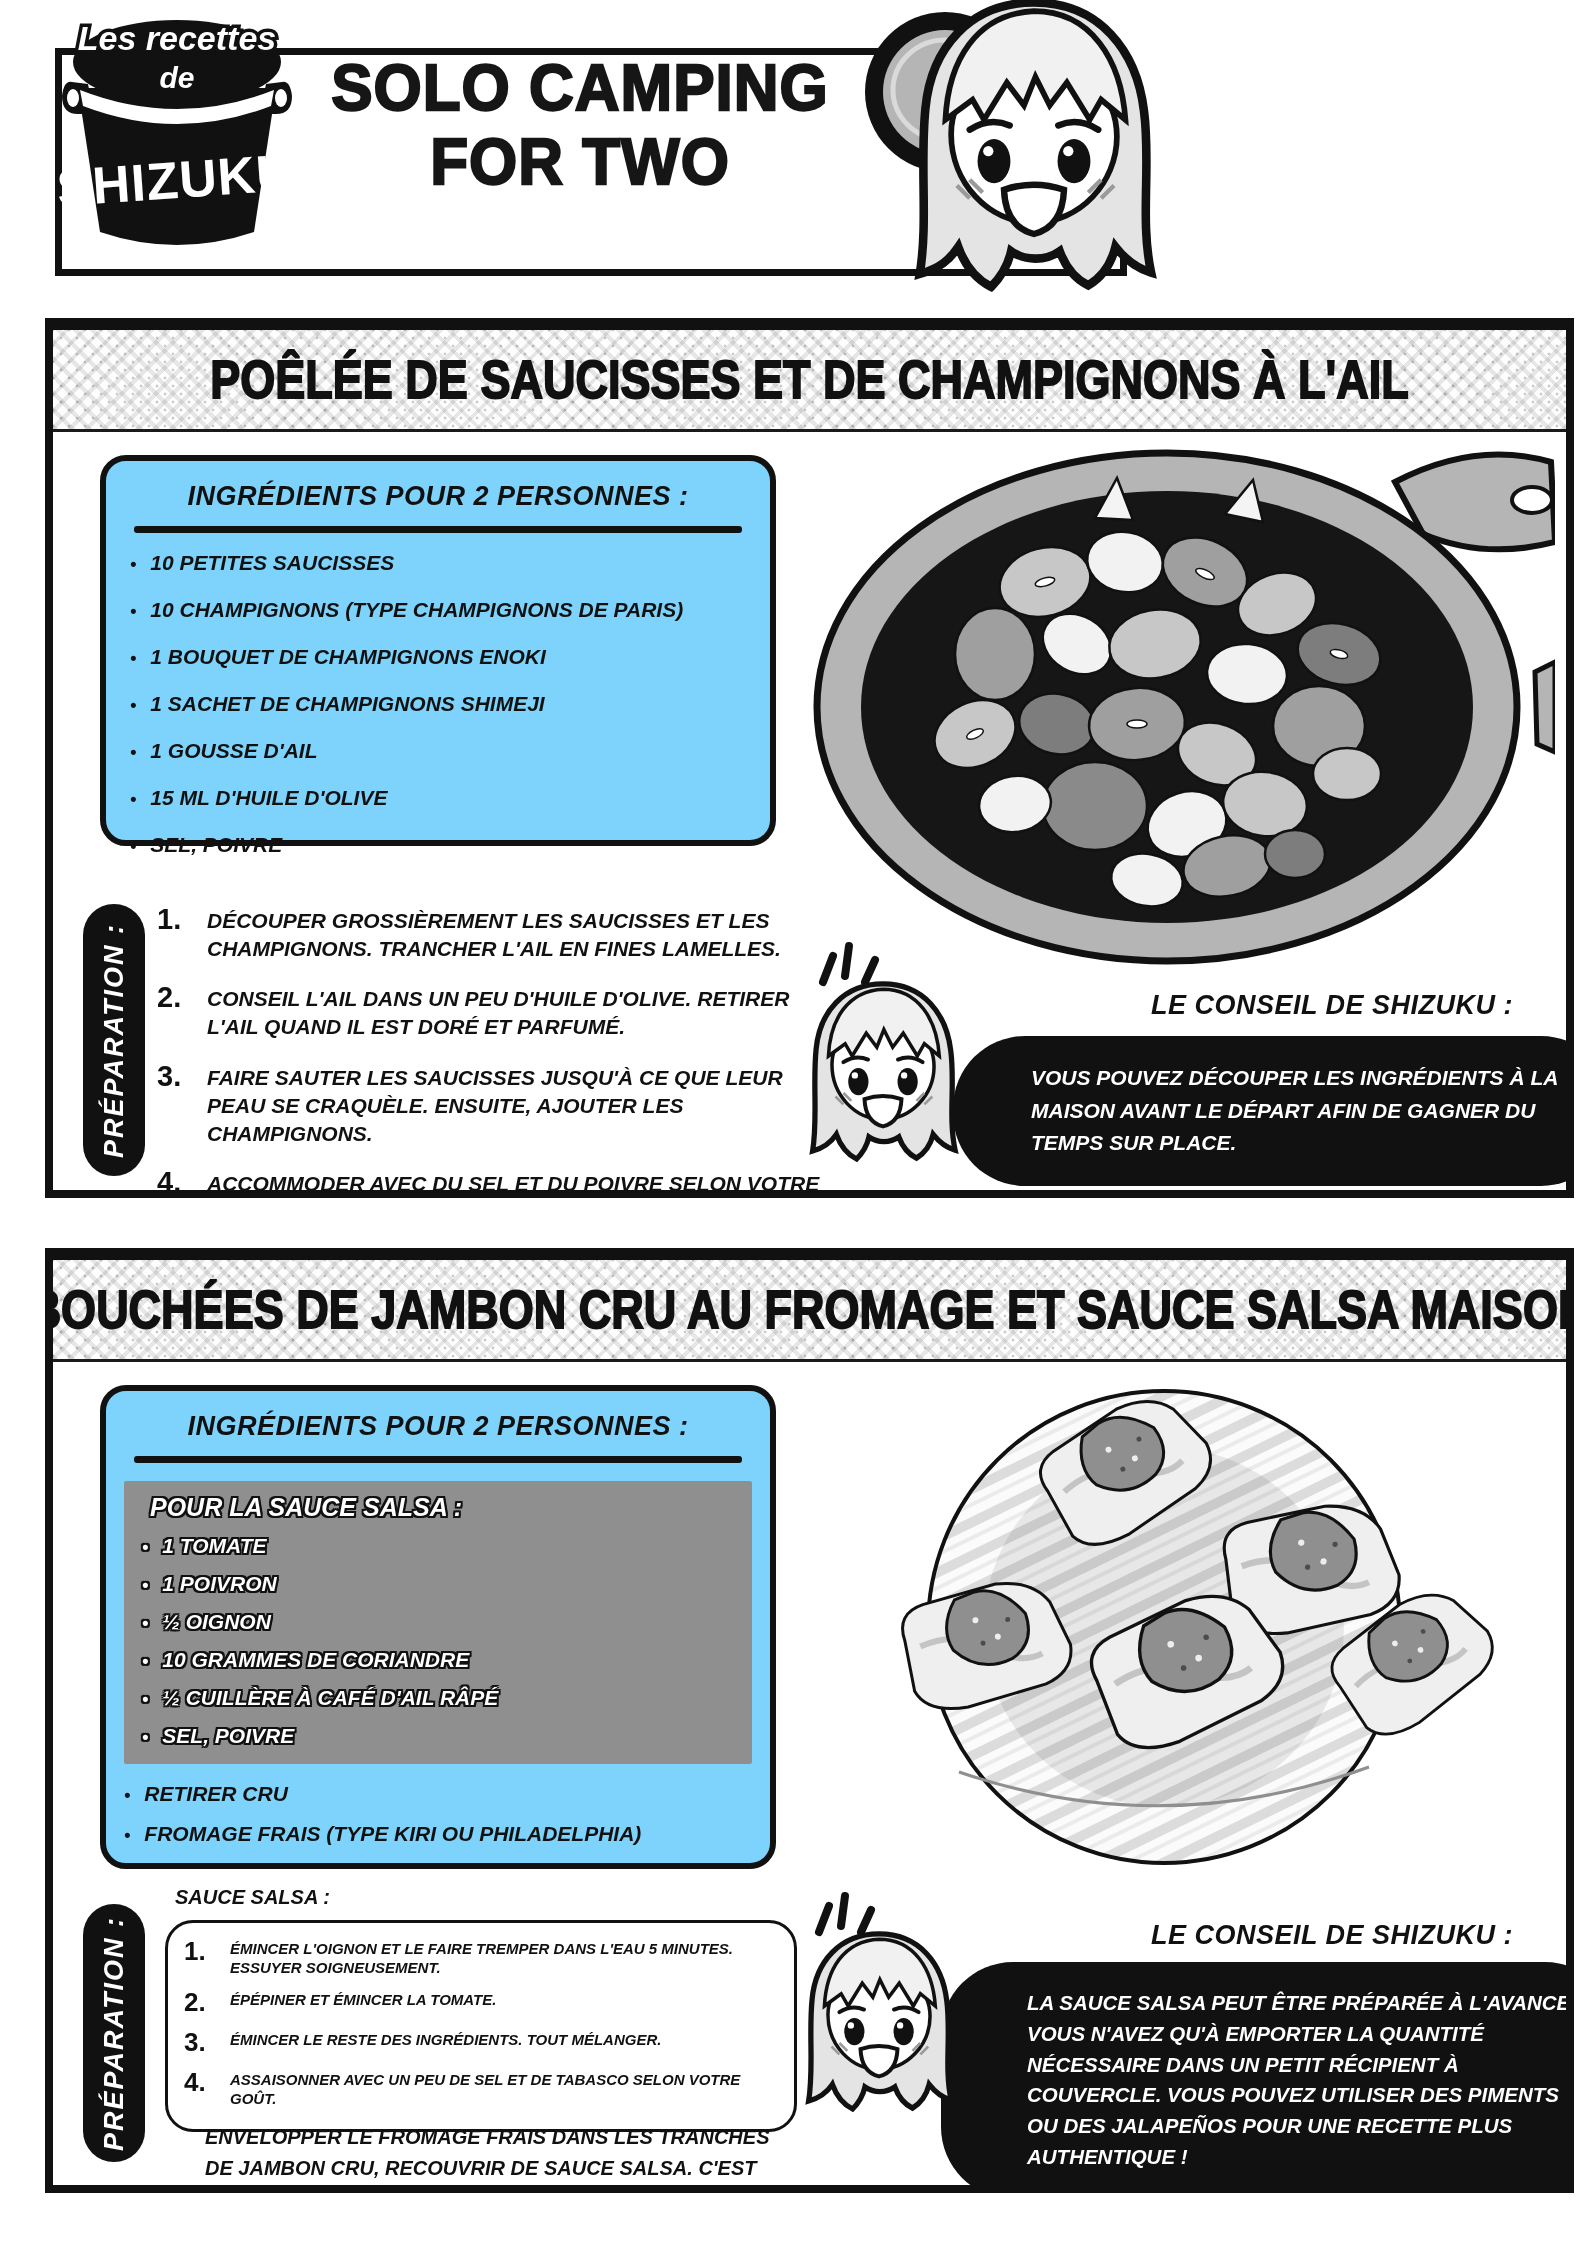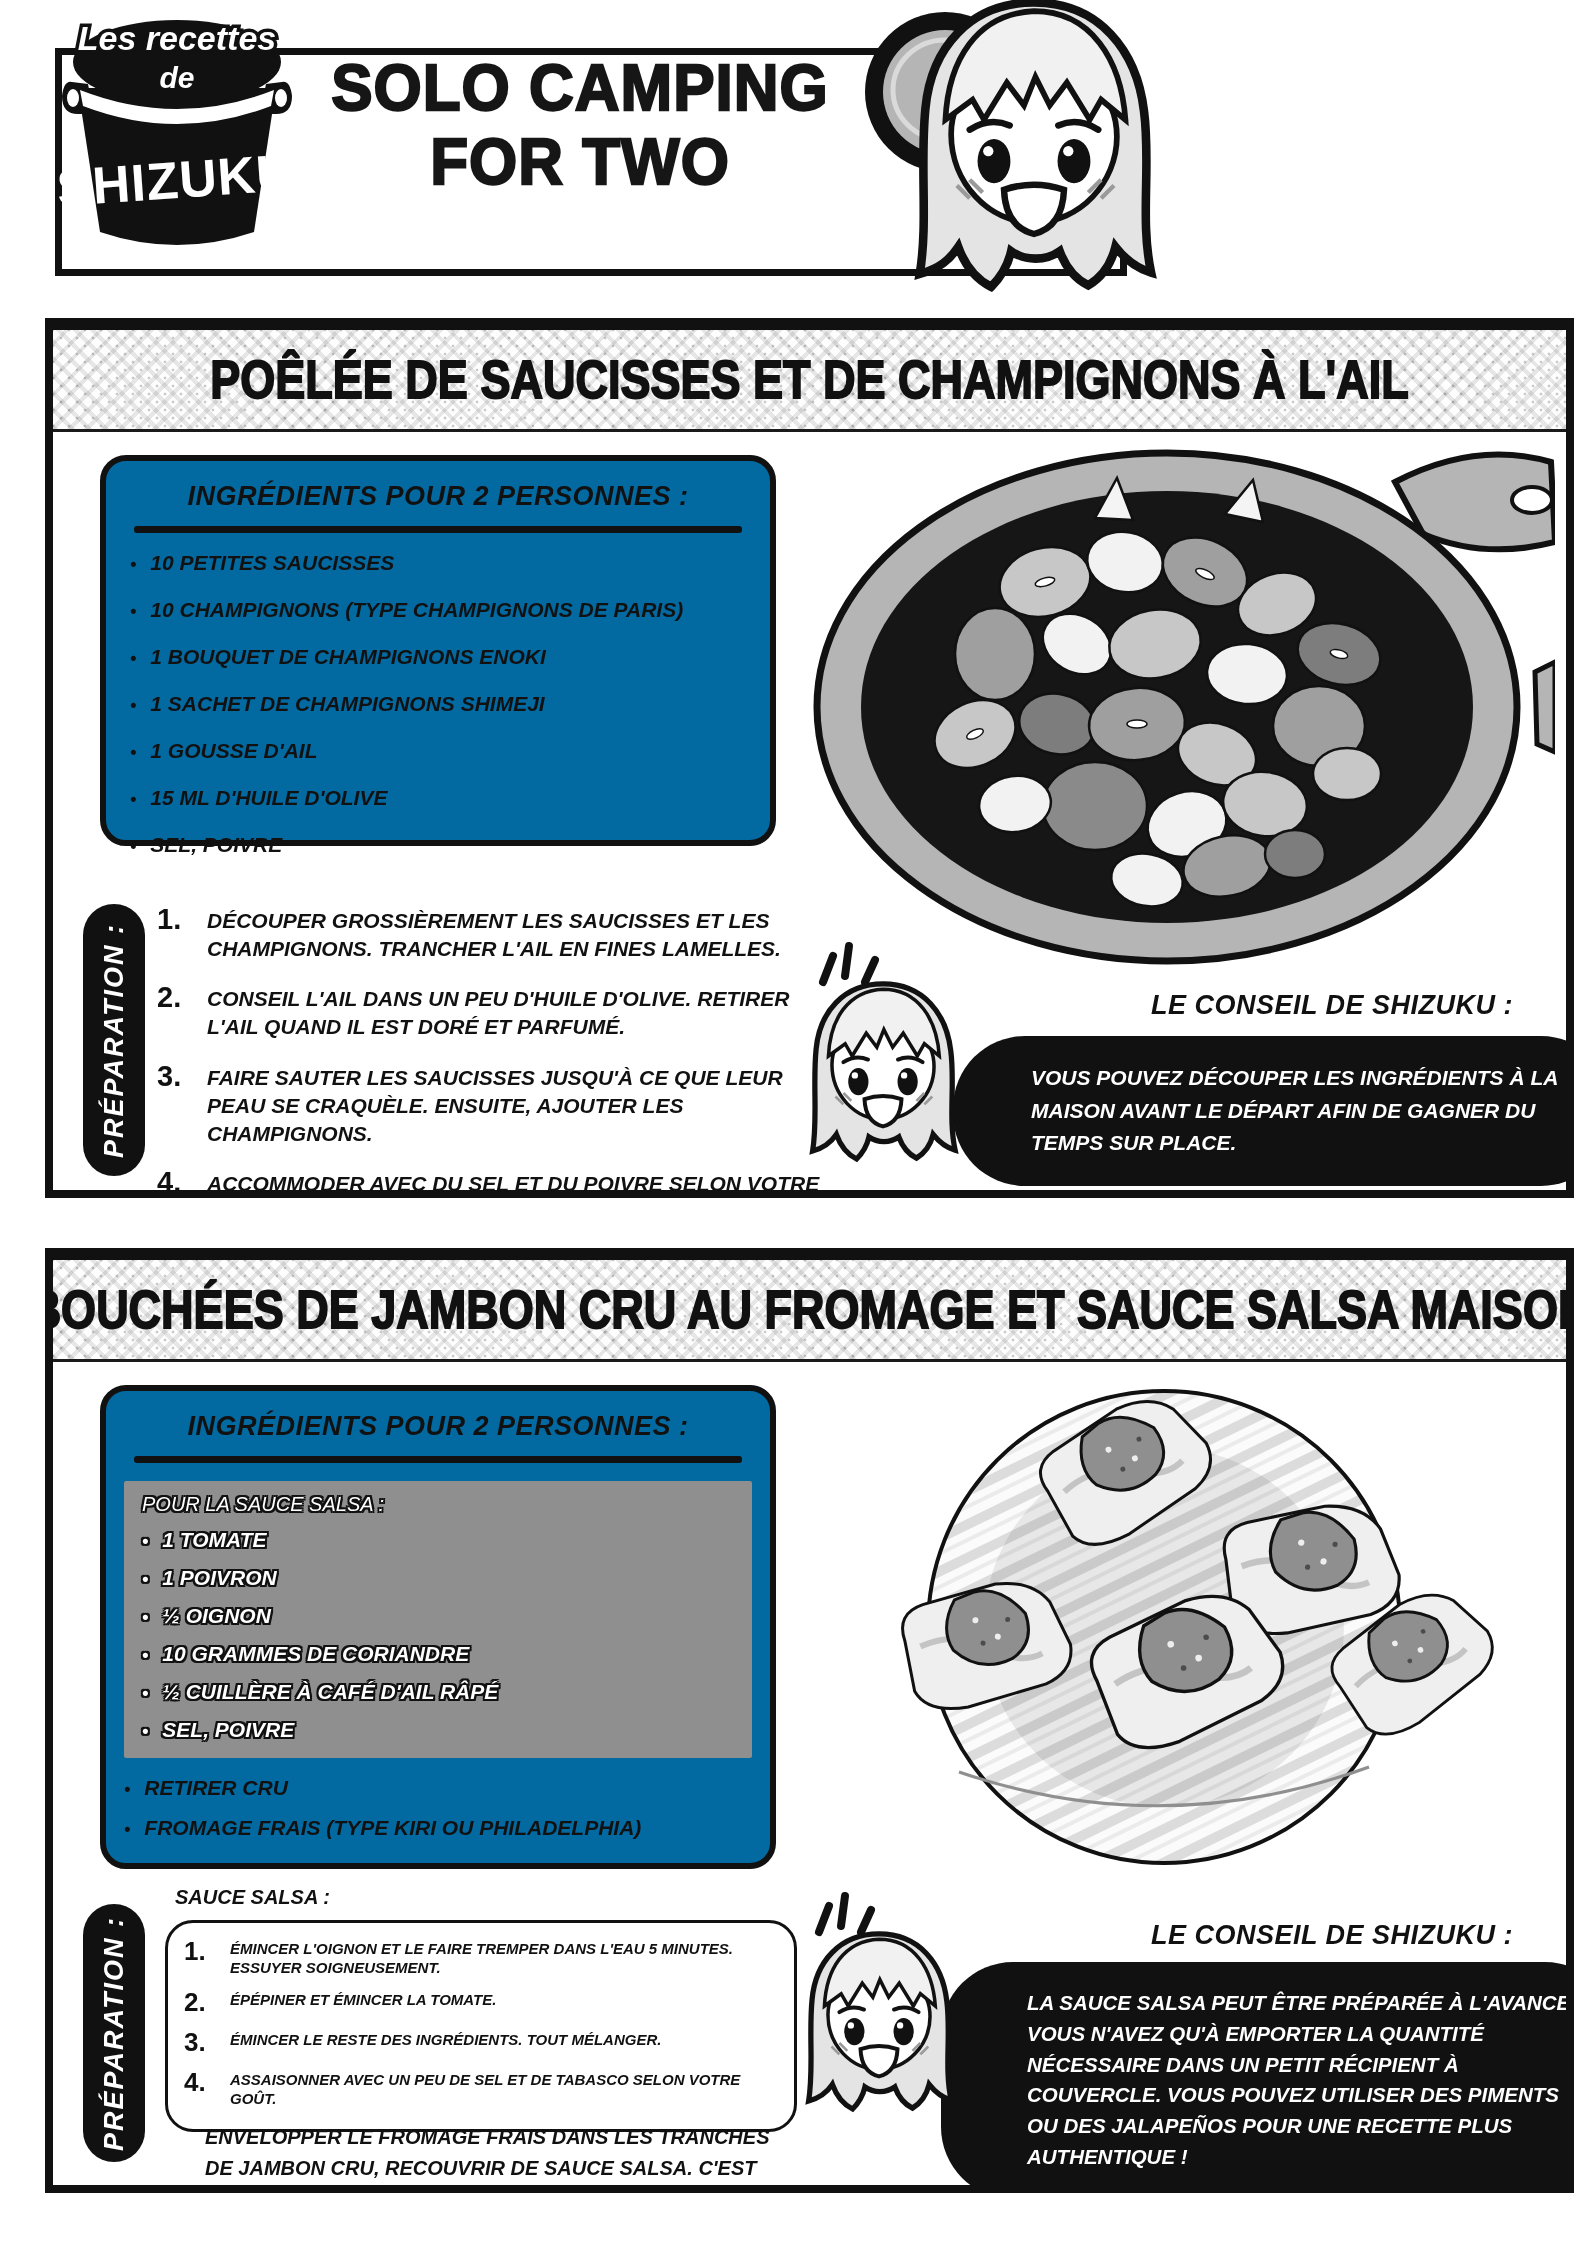--- a/index.html
+++ b/index.html
@@ -25,32 +25,32 @@
       radial-gradient(rgba(0,0,0,.20) 1.2px, transparent 1.7px),
       radial-gradient(rgba(0,0,0,.20) 1.2px, transparent 1.7px),
       repeating-linear-gradient(45deg, rgba(0,0,0,.09) 0 4px, transparent 4px 12px),
       repeating-linear-gradient(-45deg, rgba(0,0,0,.09) 0 4px, transparent 4px 12px);
     background-size:16px 16px,16px 16px,auto,auto;
     background-position:0 0,8px 8px,0 0,0 0;
     display:flex;align-items:center;justify-content:center;}
   .banner-title{font-weight:700;font-size:45px;letter-spacing:0;color:#111;-webkit-text-stroke:1.6px #111;
     transform:scaleY(1.18);white-space:nowrap;}
 
-  .ing-panel{left:47px;top:129px;width:628px;border:6px solid #111;border-radius:26px;background:#0369a1;padding:14px 18px 20px 18px;}
+  .ing-panel{left:47px;top:129px;width:628px;border:6px solid #111;border-radius:26px;background:#7dd3fc;padding:14px 18px 20px 18px;}
   #frame1 .ing-panel{height:345px;}
   #frame2 .ing-panel{height:438px;}
   .ing-title{text-align:center;font-style:italic;font-weight:700;font-size:27px;letter-spacing:.5px;margin-top:6px;}
   .ing-divider{height:7px;background:#111;border-radius:3px;margin:14px 10px 18px 10px;}
   .ing-list{padding:0 6px;}
   .ing{display:flex;gap:14px;font-style:italic;font-weight:700;font-size:21px;margin-bottom:23px;align-items:baseline;}
   .ing .bullet{font-size:18px;}
 
   .salsa-box{background:#8f8f8f;border-radius:2px;padding:12px 18px 14px 18px;margin:0 0 18px 0;}
-  .salsa-title{color:#fff;font-style:italic;font-weight:400;font-size:20px;margin-bottom:12px;
-    text-shadow:-2px -2px 0 #111,2px -2px 0 #111,-2px 2px 0 #111,2px 2px 0 #111,-2px 0 0 #111,2px 0 0 #111,0 -2px 0 #111,0 2px 0 #111;}
+  .salsa-title{color:#fff;font-style:italic;font-weight:700;font-size:25px;margin-bottom:12px;
+    text-shadow:-2px -2px 0 #111,2px -2px 0 #111,-2px 2px 0 #111,2px 2px 0 #111,-2px 0 0 #111,2px 0 0 #111,0 -2px 0 #111,0 2px 0 #111;margin-left:8px;}
   .salsa-box .ing{color:#fff;margin-bottom:14px;font-size:21px;
     text-shadow:-2px -2px 0 #111,2px -2px 0 #111,-2px 2px 0 #111,2px 2px 0 #111,-2px 0 0 #111,2px 0 0 #111,0 -2px 0 #111,0 2px 0 #111;}
   .salsa-box .ing:last-child{margin-bottom:2px;}
   #frame2 .plain-ing .ing{margin-bottom:16px;}
 
   .prep-pill{width:62px;background:#111;border-radius:34px;color:#fff;display:flex;align-items:center;justify-content:center;}
   #frame1 .prep-pill{left:30px;top:578px;height:272px;}
   #frame2 .prep-pill{left:30px;top:648px;height:258px;}
   .prep-pill span{writing-mode:vertical-rl;transform:rotate(180deg);font-style:italic;font-weight:700;font-size:27px;letter-spacing:2px;}
 

